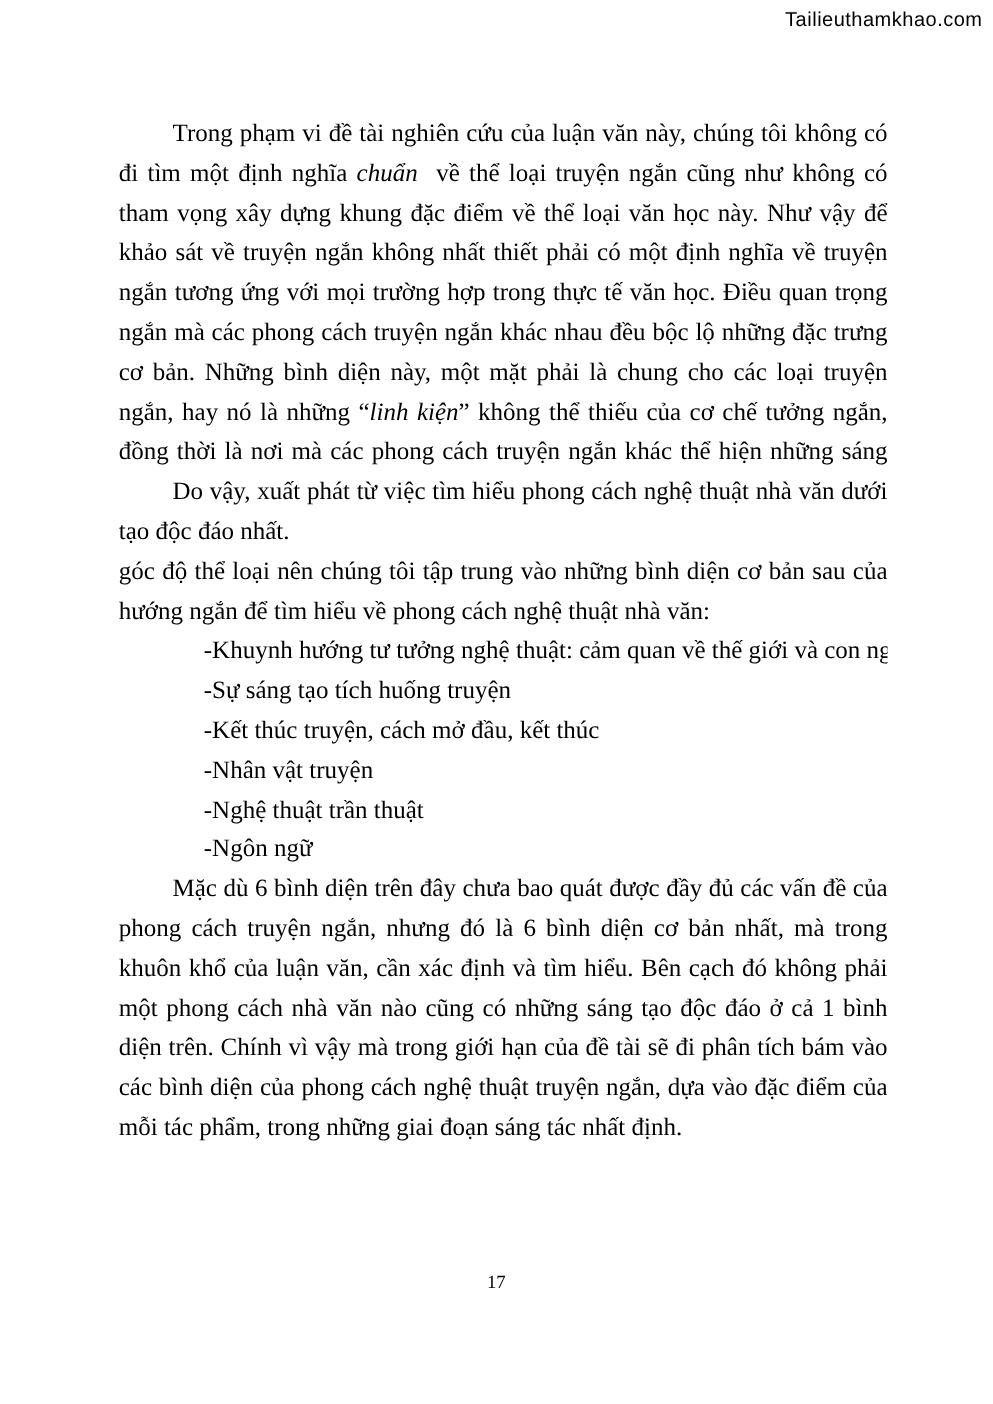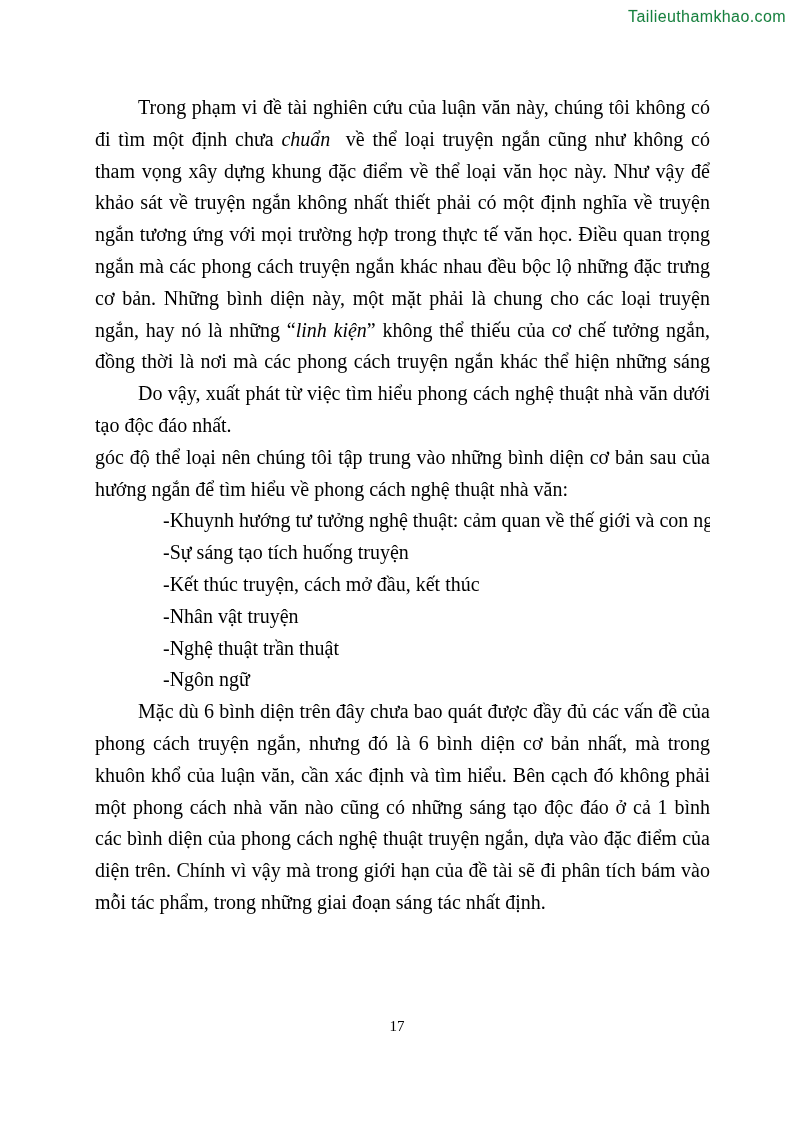--- a/index.html
+++ b/index.html
@@ -10,21 +10,21 @@
     font-family: "Liberation Serif", "DejaVu Serif", serif;
     color: #000;
     overflow: hidden;
   }
   .watermark {
     position: absolute;
     top: 8px; right: 8px;
     font-family: "Liberation Sans", "DejaVu Sans", sans-serif;
     font-size: 16px;
     letter-spacing: 0.4px;
-    color: #15803d;
+    color: #000000;
     text-shadow: 0 1px 0 #ffffff, 0 -1px 0 #efefef;
   }
   .content {
     position: absolute;
     left: 95px; top: 92px;
     width: 615px;
     font-size: 20px;
   }
   .line {
     height: 31.8px;
@@ -53,21 +53,21 @@
   }
 </style>
 </head>
 <body>
 
 <div class="watermark">Tailieuthamkhao.com</div>
 
 <div class="content">
 
   <div class="line jl ip">Trong phạm vi đề tài nghiên cứu của luận văn này, chúng tôi không có ý</div>
-  <div class="line jl"><span>đi tìm một định chưa </span><span class="em">chuẩn</span><span>&nbsp; về thể loại truyện ngắn cũng như không có</span></div>
+  <div class="line jl"><span>đi tìm một định nghĩa </span><span class="em">chuẩn</span><span>&nbsp; về thể loại truyện ngắn cũng như không có</span></div>
   <div class="line jl">tham vọng xây dựng khung đặc điểm về thể loại văn học này. Như vậy để</div>
   <div class="line jl">khảo sát về truyện ngắn không nhất thiết phải có một định nghĩa về truyện</div>
   <div class="line jl">ngắn tương ứng với mọi trường hợp trong thực tế văn học. Điều quan trọng</div>
   <div class="line jl">ngắn mà các phong cách truyện ngắn khác nhau đều bộc lộ những đặc trưng</div>
   <div class="line jl">cơ bản. Những bình diện này, một mặt phải là chung cho các loại truyện</div>
   <div class="line jl"><span>ngắn, hay nó là những “</span><span class="em">linh kiện</span><span>” không thể thiếu của cơ chế tưởng ngắn,</span></div>
   <div class="line jl">đồng thời là nơi mà các phong cách truyện ngắn khác thể hiện những sáng</div>
   <div class="line jl ip">Do vậy, xuất phát từ việc tìm hiểu phong cách nghệ thuật nhà văn dưới</div>
 
   <div class="line ll">tạo độc đáo nhất.</div>
@@ -78,19 +78,19 @@
   <div class="line ll il">-Sự sáng tạo tích huống truyện</div>
   <div class="line ll il">-Kết thúc truyện, cách mở đầu, kết thúc</div>
   <div class="line ll il">-Nhân vật truyện</div>
   <div class="line ll il">-Nghệ thuật trần thuật</div>
   <div class="line ll il">-Ngôn ngữ</div>
 
   <div class="line jl ip">Mặc dù 6 bình diện trên đây chưa bao quát được đầy đủ các vấn đề của</div>
   <div class="line jl">phong cách truyện ngắn, nhưng đó là 6 bình diện cơ bản nhất, mà trong</div>
   <div class="line jl">khuôn khổ của luận văn, cần xác định và tìm hiểu. Bên cạch đó không phải</div>
   <div class="line jl">một phong cách nhà văn nào cũng có những sáng tạo độc đáo ở cả 1 bình</div>
+  <div class="line jl">diện trên. Chính vì vậy mà trong giới hạn của đề tài sẽ đi phân tích bám vào</div>
   <div class="line jl">các bình diện của phong cách nghệ thuật truyện ngắn, dựa vào đặc điểm của</div>
-  <div class="line jl">diện trên. Chính vì vậy mà trong giới hạn của đề tài sẽ đi phân tích bám vào</div>
   <div class="line ll">mỗi tác phẩm, trong những giai đoạn sáng tác nhất định.</div>
 
 </div>
 
 <div class="pagenum">17</div>
 
 </body></html>

